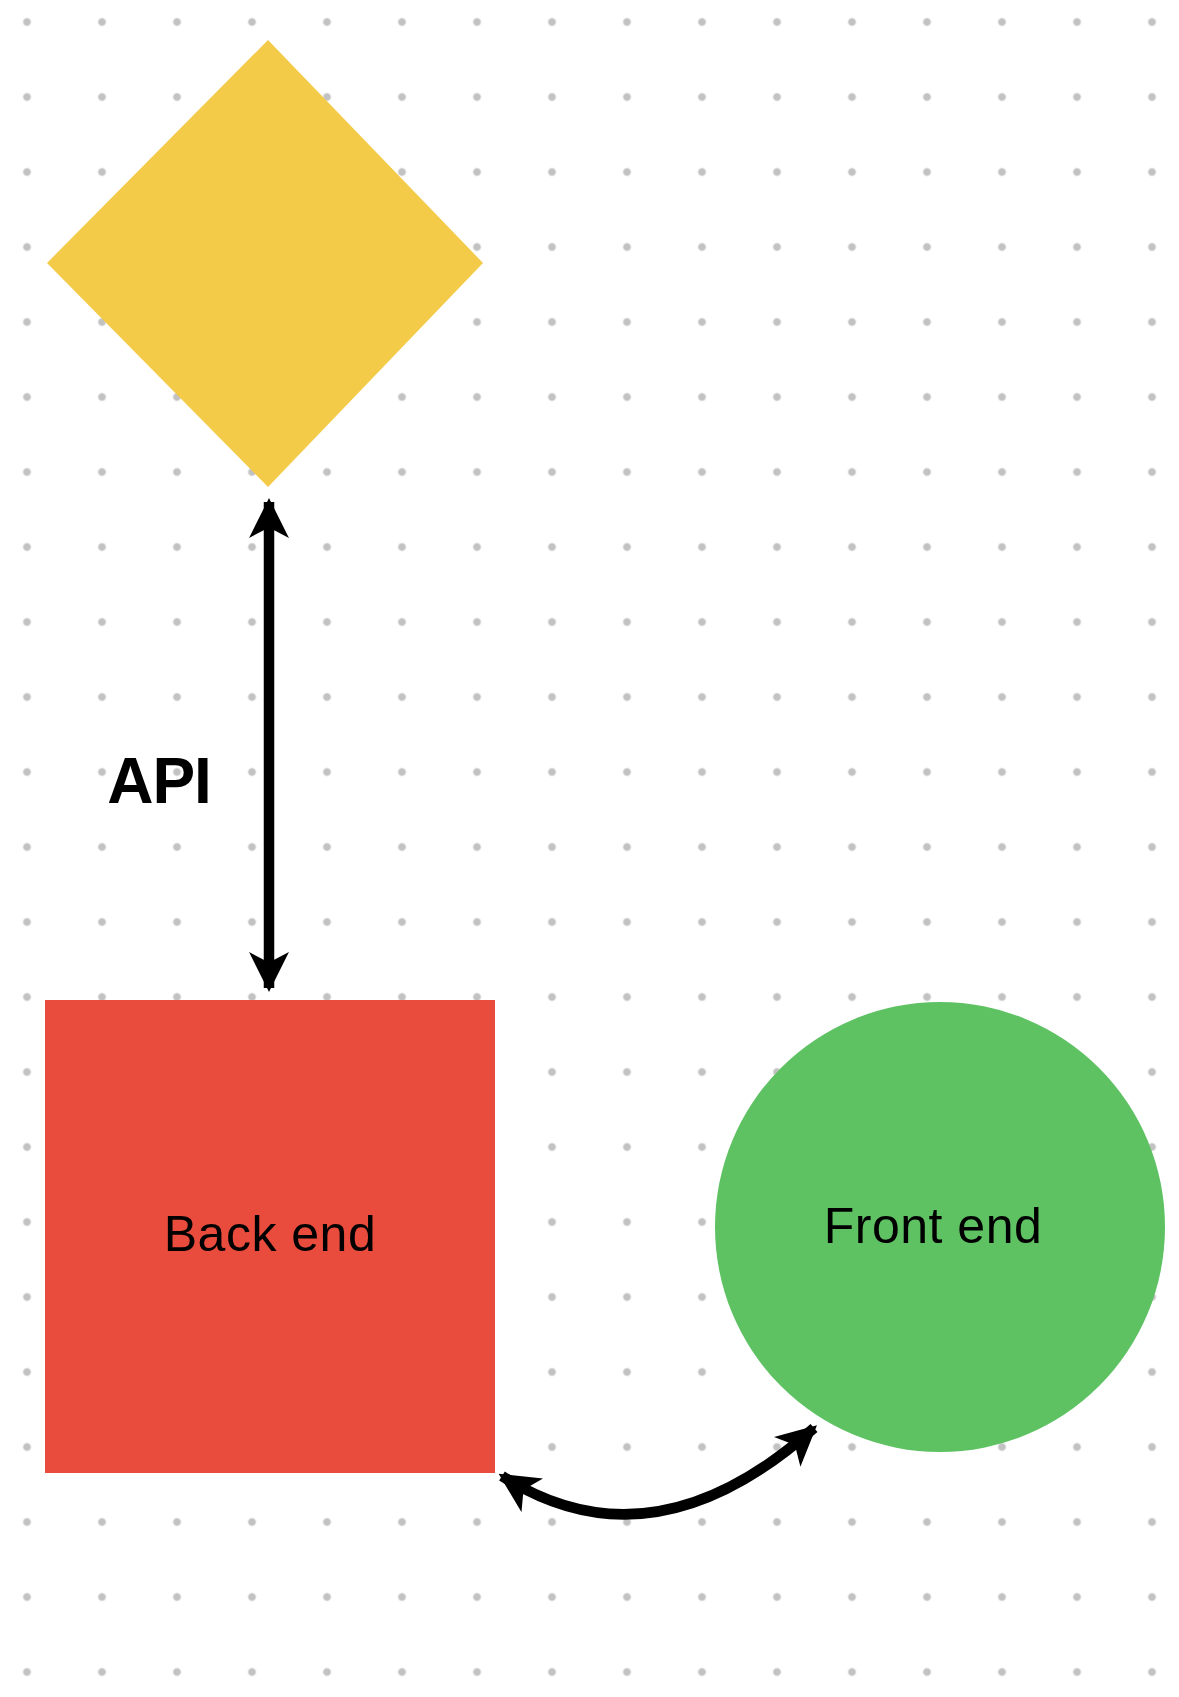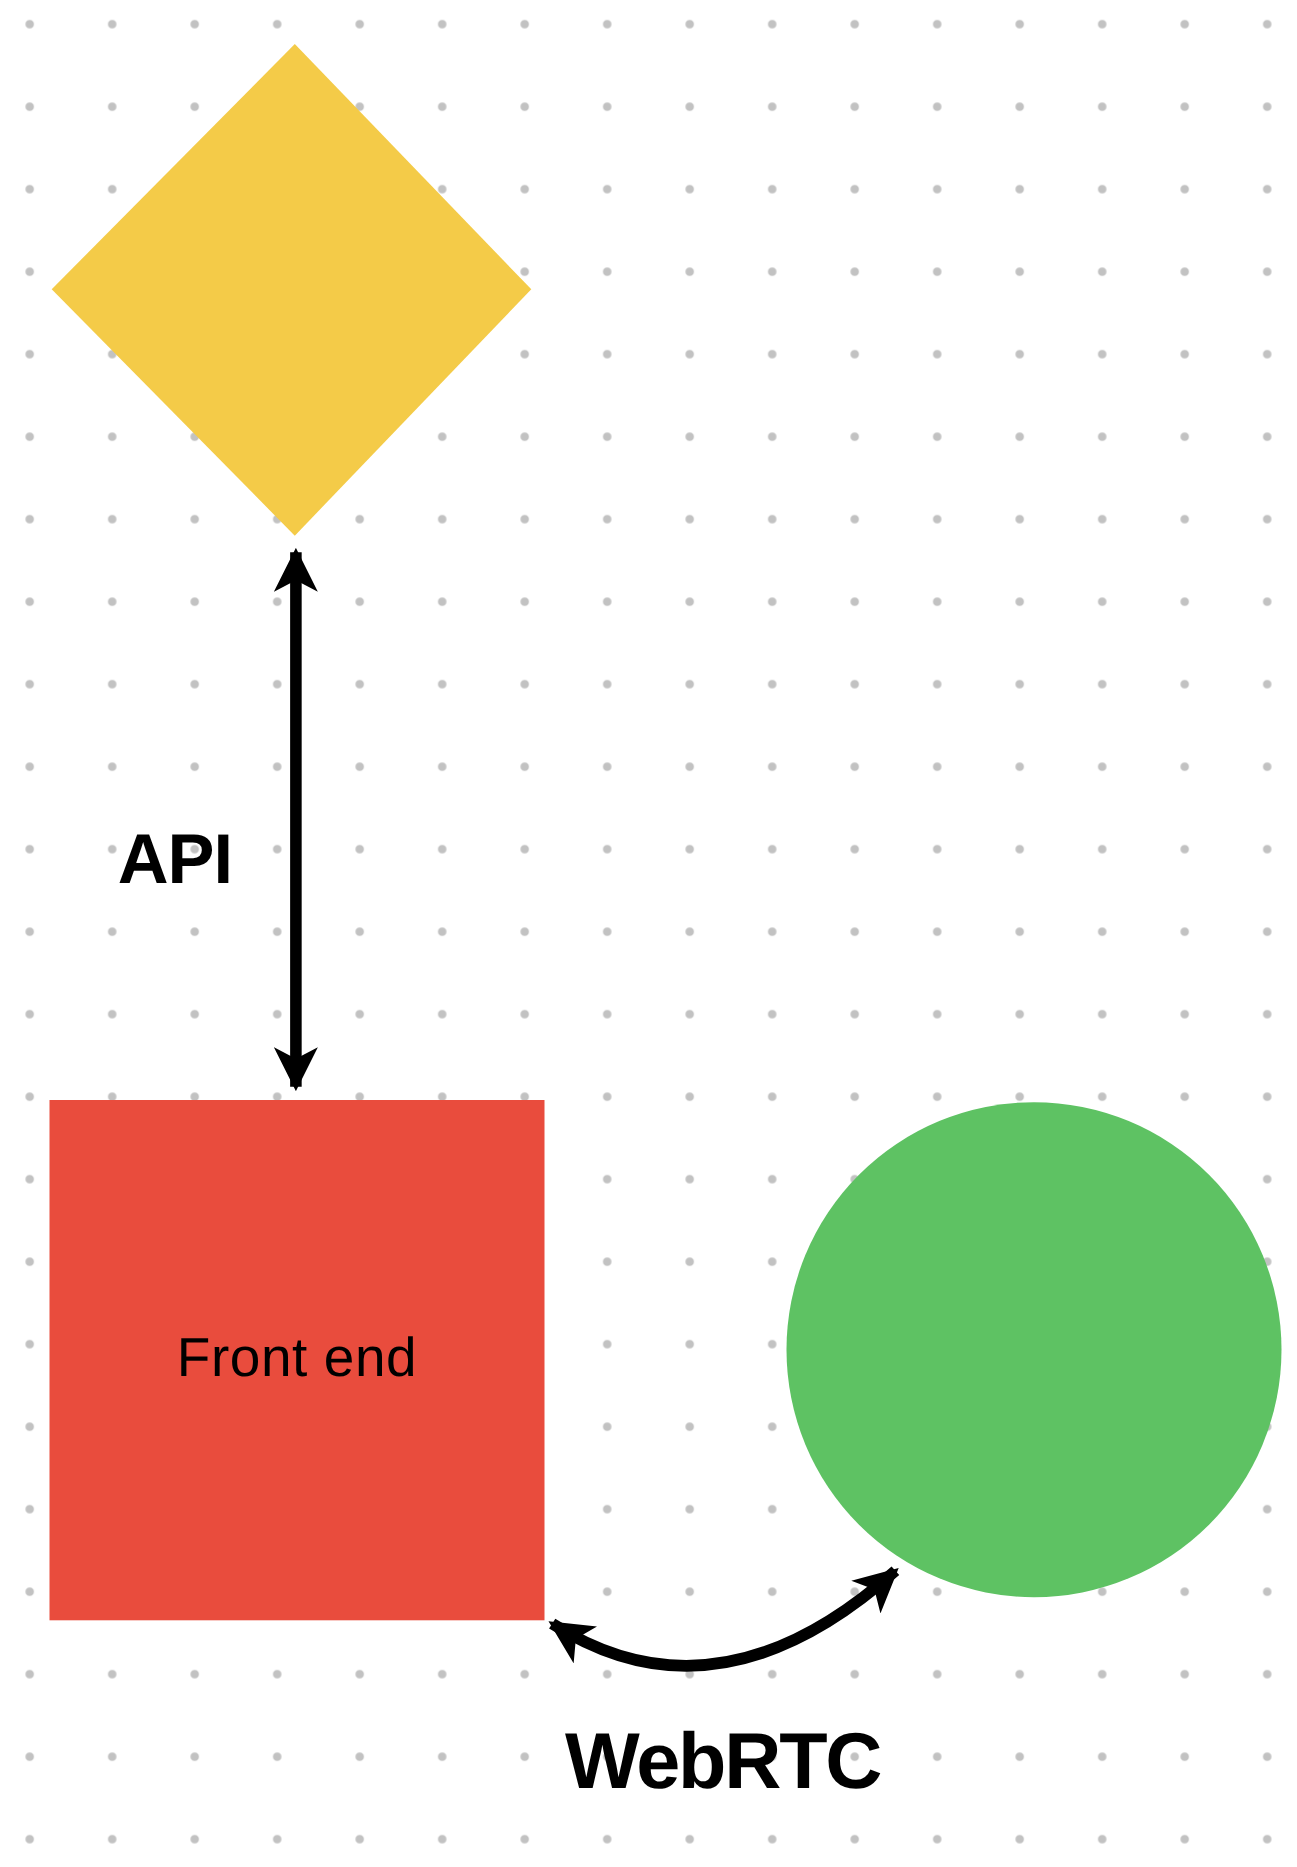--- a/index.html
+++ b/index.html
@@ -72,20 +72,20 @@
     <rect x="45" y="1000" width="450" height="473" fill="#e94c3d"></rect>
 
     <circle cx="940" cy="1227" r="225" fill="#5ec263"></circle>
 
     <line x1="269" y1="502" x2="269" y2="988" stroke-width="10.5" fill="none" marker-start="url(#ah)" marker-end="url(#ah)" stroke="#000000"></line>
 
     <path d="M 502 1476 Q 652 1572 814 1428" stroke-width="10.5" fill="none" marker-start="url(#ah)" marker-end="url(#ah)" stroke="#000000"></path>
   </svg>
 
 
-  <div class="label node-label" style="left:270px; top:1234px;">Front end</div>
+  <div class="label node-label" style="left:270px; top:1234px;">Back end</div>
 
+  <div class="label node-label" style="left:933px; top:1226px;">Front end</div>
 
   <div class="label connector-label api-label" style="left:159px; top:781px;">API</div>
 
-  <div class="label connector-label webrtc-label" style="left:657px; top:1601px;">WebRTC</div>
 
 </div>
 
 </body></html>

